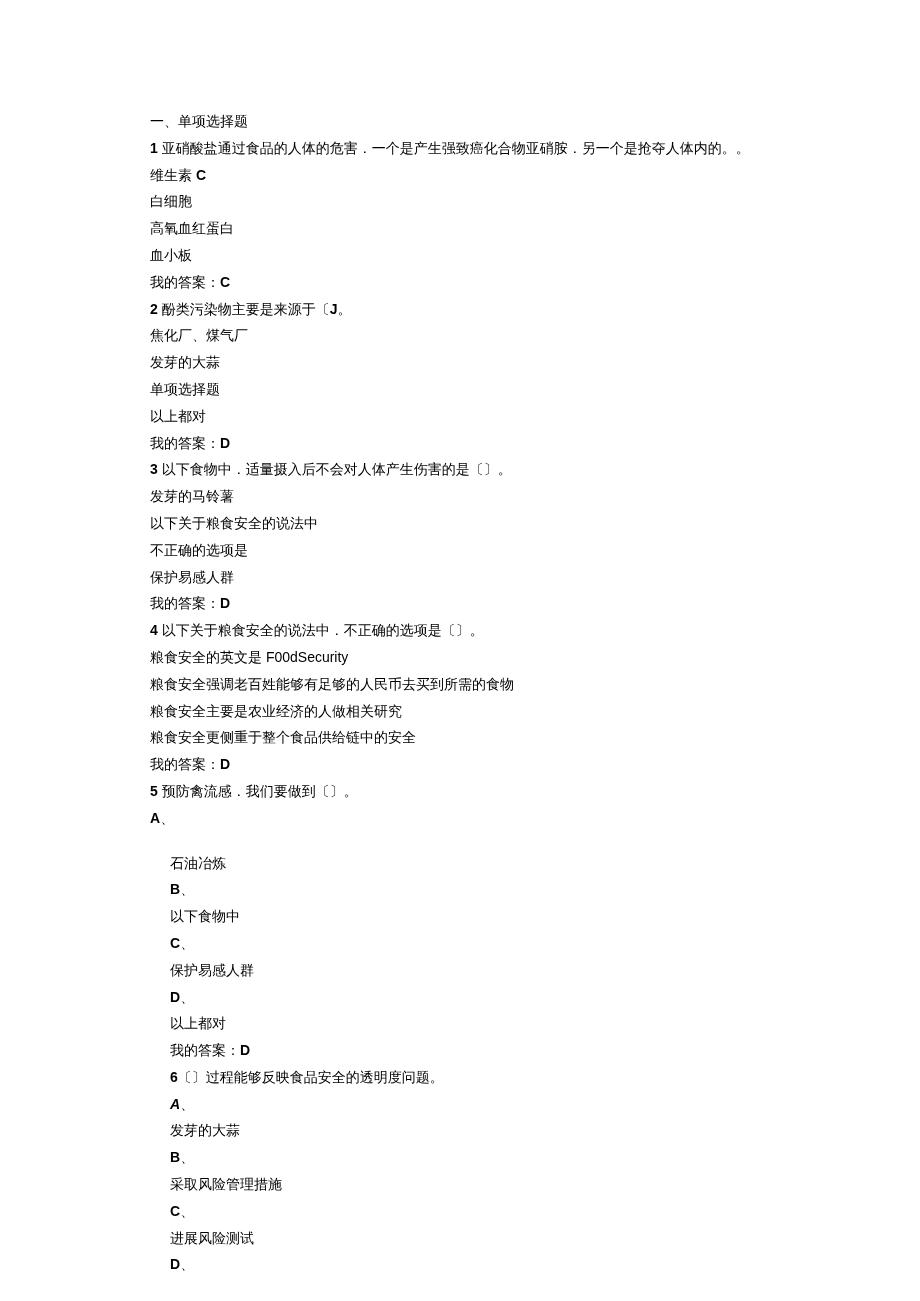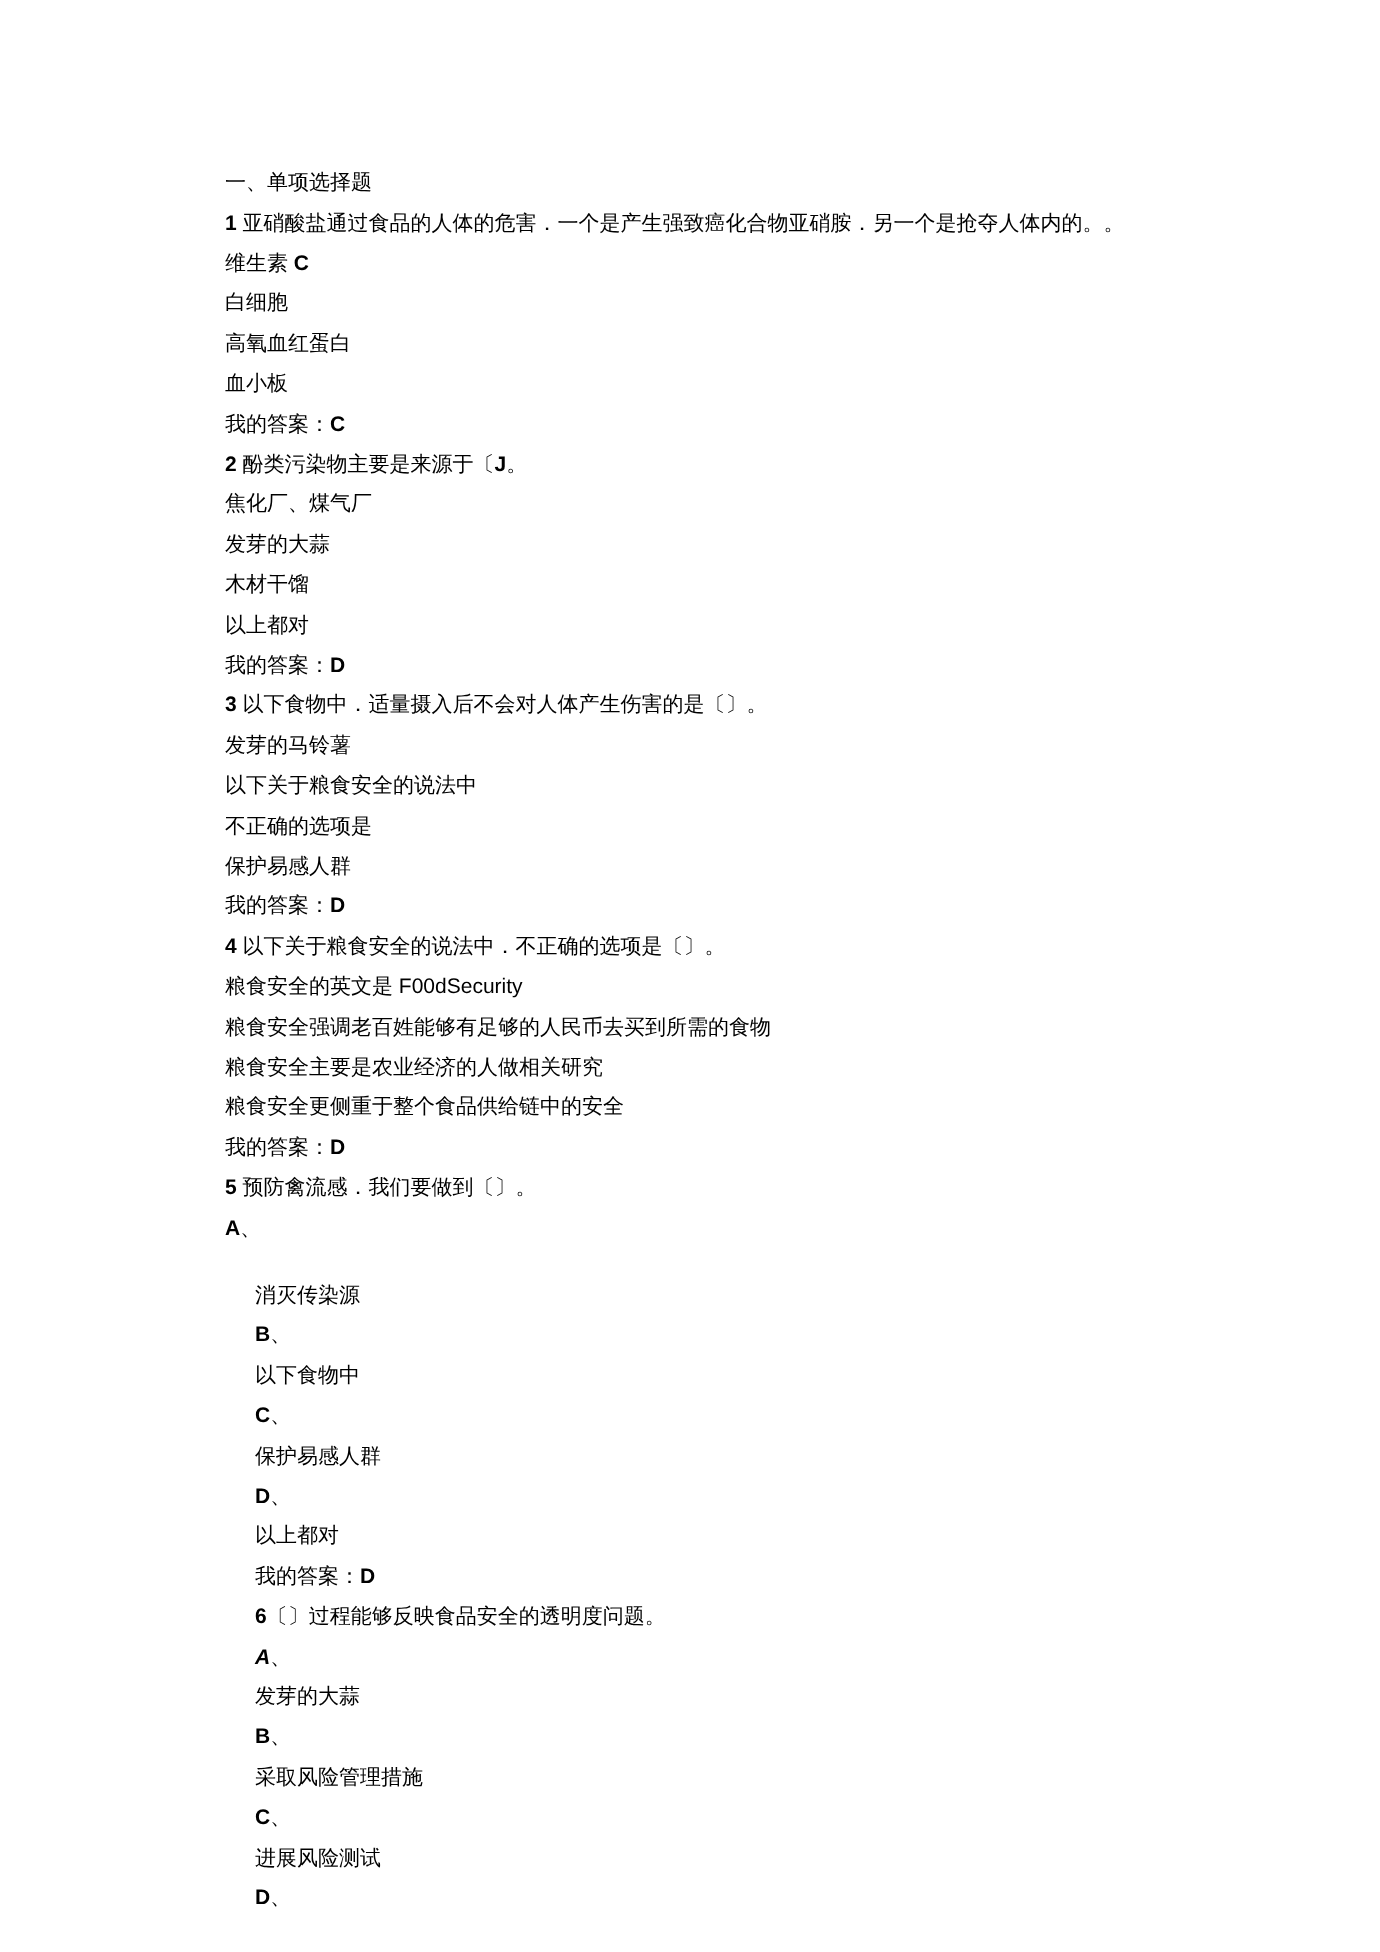--- a/index.html
+++ b/index.html
@@ -26,21 +26,21 @@
 <div class="line"><span class="bold">1</span><span> 亚硝酸盐通过食品的人体的危害．一个是产生强致癌化合物亚硝胺．另一个是抢夺人体内的。。</span></div>
 <div class="line"><span>维生素 </span><span class="bold">C</span></div>
 <div class="line">白细胞</div>
 <div class="line">高氧血红蛋白</div>
 <div class="line">血小板</div>
 <div class="line"><span>我的答案：</span><span class="bold">C</span></div>
 
 <div class="line"><span class="bold">2</span><span> 酚类污染物主要是来源于〔</span><span class="bold">J</span><span>。</span></div>
 <div class="line">焦化厂、煤气厂</div>
 <div class="line">发芽的大蒜</div>
-<div class="line">木材干馏</div>
+<div class="line">单项选择题</div>
 <div class="line">以上都对</div>
 <div class="line"><span>我的答案：</span><span class="bold">D</span></div>
 
 <div class="line"><span class="bold">3</span><span> 以下食物中．适量摄入后不会对人体产生伤害的是〔〕。</span></div>
 <div class="line">发芽的马铃薯</div>
 <div class="line">以下关于粮食安全的说法中</div>
 <div class="line">不正确的选项是</div>
 <div class="line">保护易感人群</div>
 <div class="line"><span>我的答案：</span><span class="bold">D</span></div>
 
@@ -49,21 +49,21 @@
 <div class="line">粮食安全强调老百姓能够有足够的人民币去买到所需的食物</div>
 <div class="line">粮食安全主要是农业经济的人做相关研究</div>
 <div class="line">粮食安全更侧重于整个食品供给链中的安全</div>
 <div class="line"><span>我的答案：</span><span class="bold">D</span></div>
 
 <div class="line"><span class="bold">5</span><span> 预防禽流感．我们要做到〔〕。</span></div>
 <div class="line"><span class="bold">A</span><span>、</span></div>
 
 <div class="spacer"></div>
 
-<div class="line indent">消灭传染源</div>
+<div class="line indent">石油冶炼</div>
 <div class="line indent"><span class="bold">B</span><span>、</span></div>
 <div class="line indent">以下食物中</div>
 <div class="line indent"><span class="bold">C</span><span>、</span></div>
 <div class="line indent">保护易感人群</div>
 <div class="line indent"><span class="bold">D</span><span>、</span></div>
 <div class="line indent">以上都对</div>
 <div class="line indent"><span>我的答案：</span><span class="bold">D</span></div>
 
 <div class="line indent"><span class="bold">6</span><span>〔〕过程能够反映食品安全的透明度问题。</span></div>
 <div class="line indent"><span class="bold italic">A</span><span>、</span></div>

